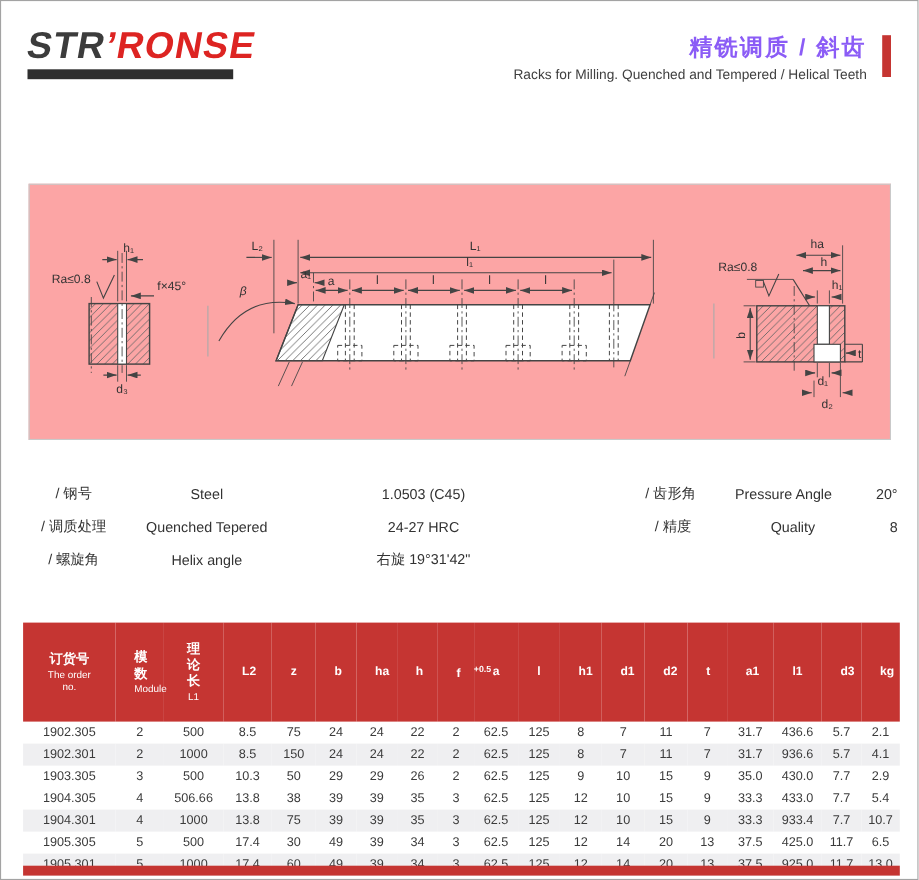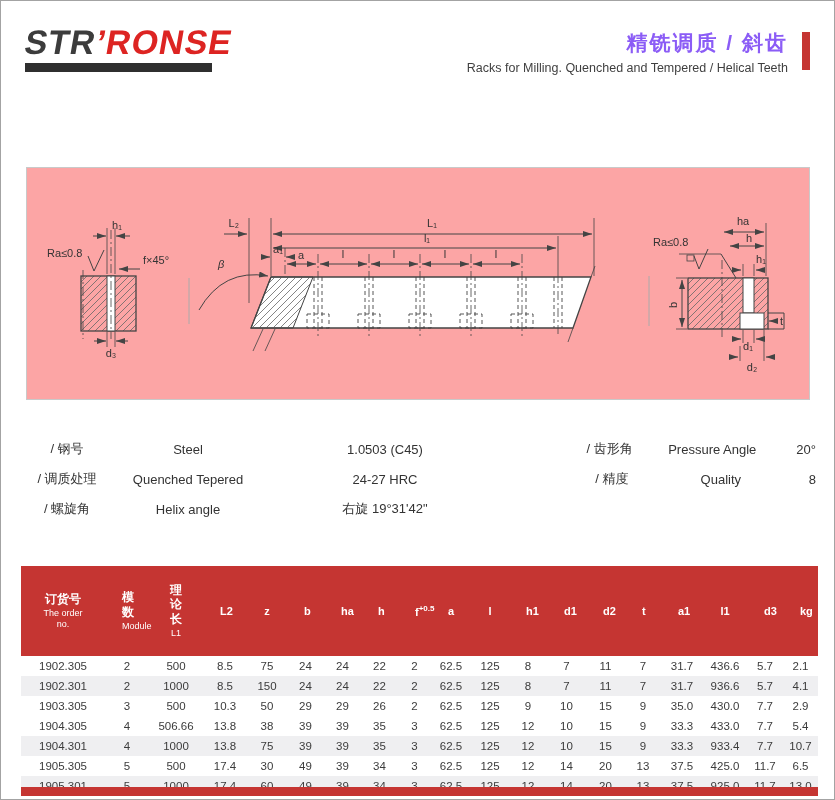--- a/index.html
+++ b/index.html
@@ -34,21 +34,21 @@
   .spec-row { display:flex; align-items:center; height:30px; font-size:13px; color:#333;text-align:center; }
   .specs-left  .zh { width:76px;  } .specs-left  .en { width:166px; } .specs-left  .val { flex:1; }
   .specs-right .zh { width:82px;  } .specs-right .en { width:136px; } .specs-right .val { flex:1;margin-left:20px; }
 
   
   .tablewrap { position:absolute; left:20px; top:565px; width:797px; }
   table { border-collapse:collapse; table-layout:fixed; width:797px; }
   thead th { background:var(--accent-red); color:#fff; font-weight:bold; font-size:11px; height:42px; vertical-align:middle; text-align:center; padding:17px; }
   .th-zh { font-size:12px; line-height:1.2; }
   .th-en { font-size:9px; font-weight:normal; line-height:1.2; margin-top:2px; }
-  .th-sup { font-size:8px; vertical-align:super; }
+  .th-sup { font-size:8px; vertical-align:super;margin-left:12px; }
   tbody td { font-size:11.5px; color:#3b3b3b; text-align:center; height:20px; padding:0; font-weight:normal; }
   tbody tr.alt { background:var(--row-alt); }
 
   .bottom-redbar { position:absolute; left:20px; top:786px; width:797px; height:9px; background:var(--accent-red); }
 </style>
 </head>
 <body style="--brand-red: #dd2422; --accent-red: #c53532; --row-alt: #efeff1;">
 
 <div class="page">
 

